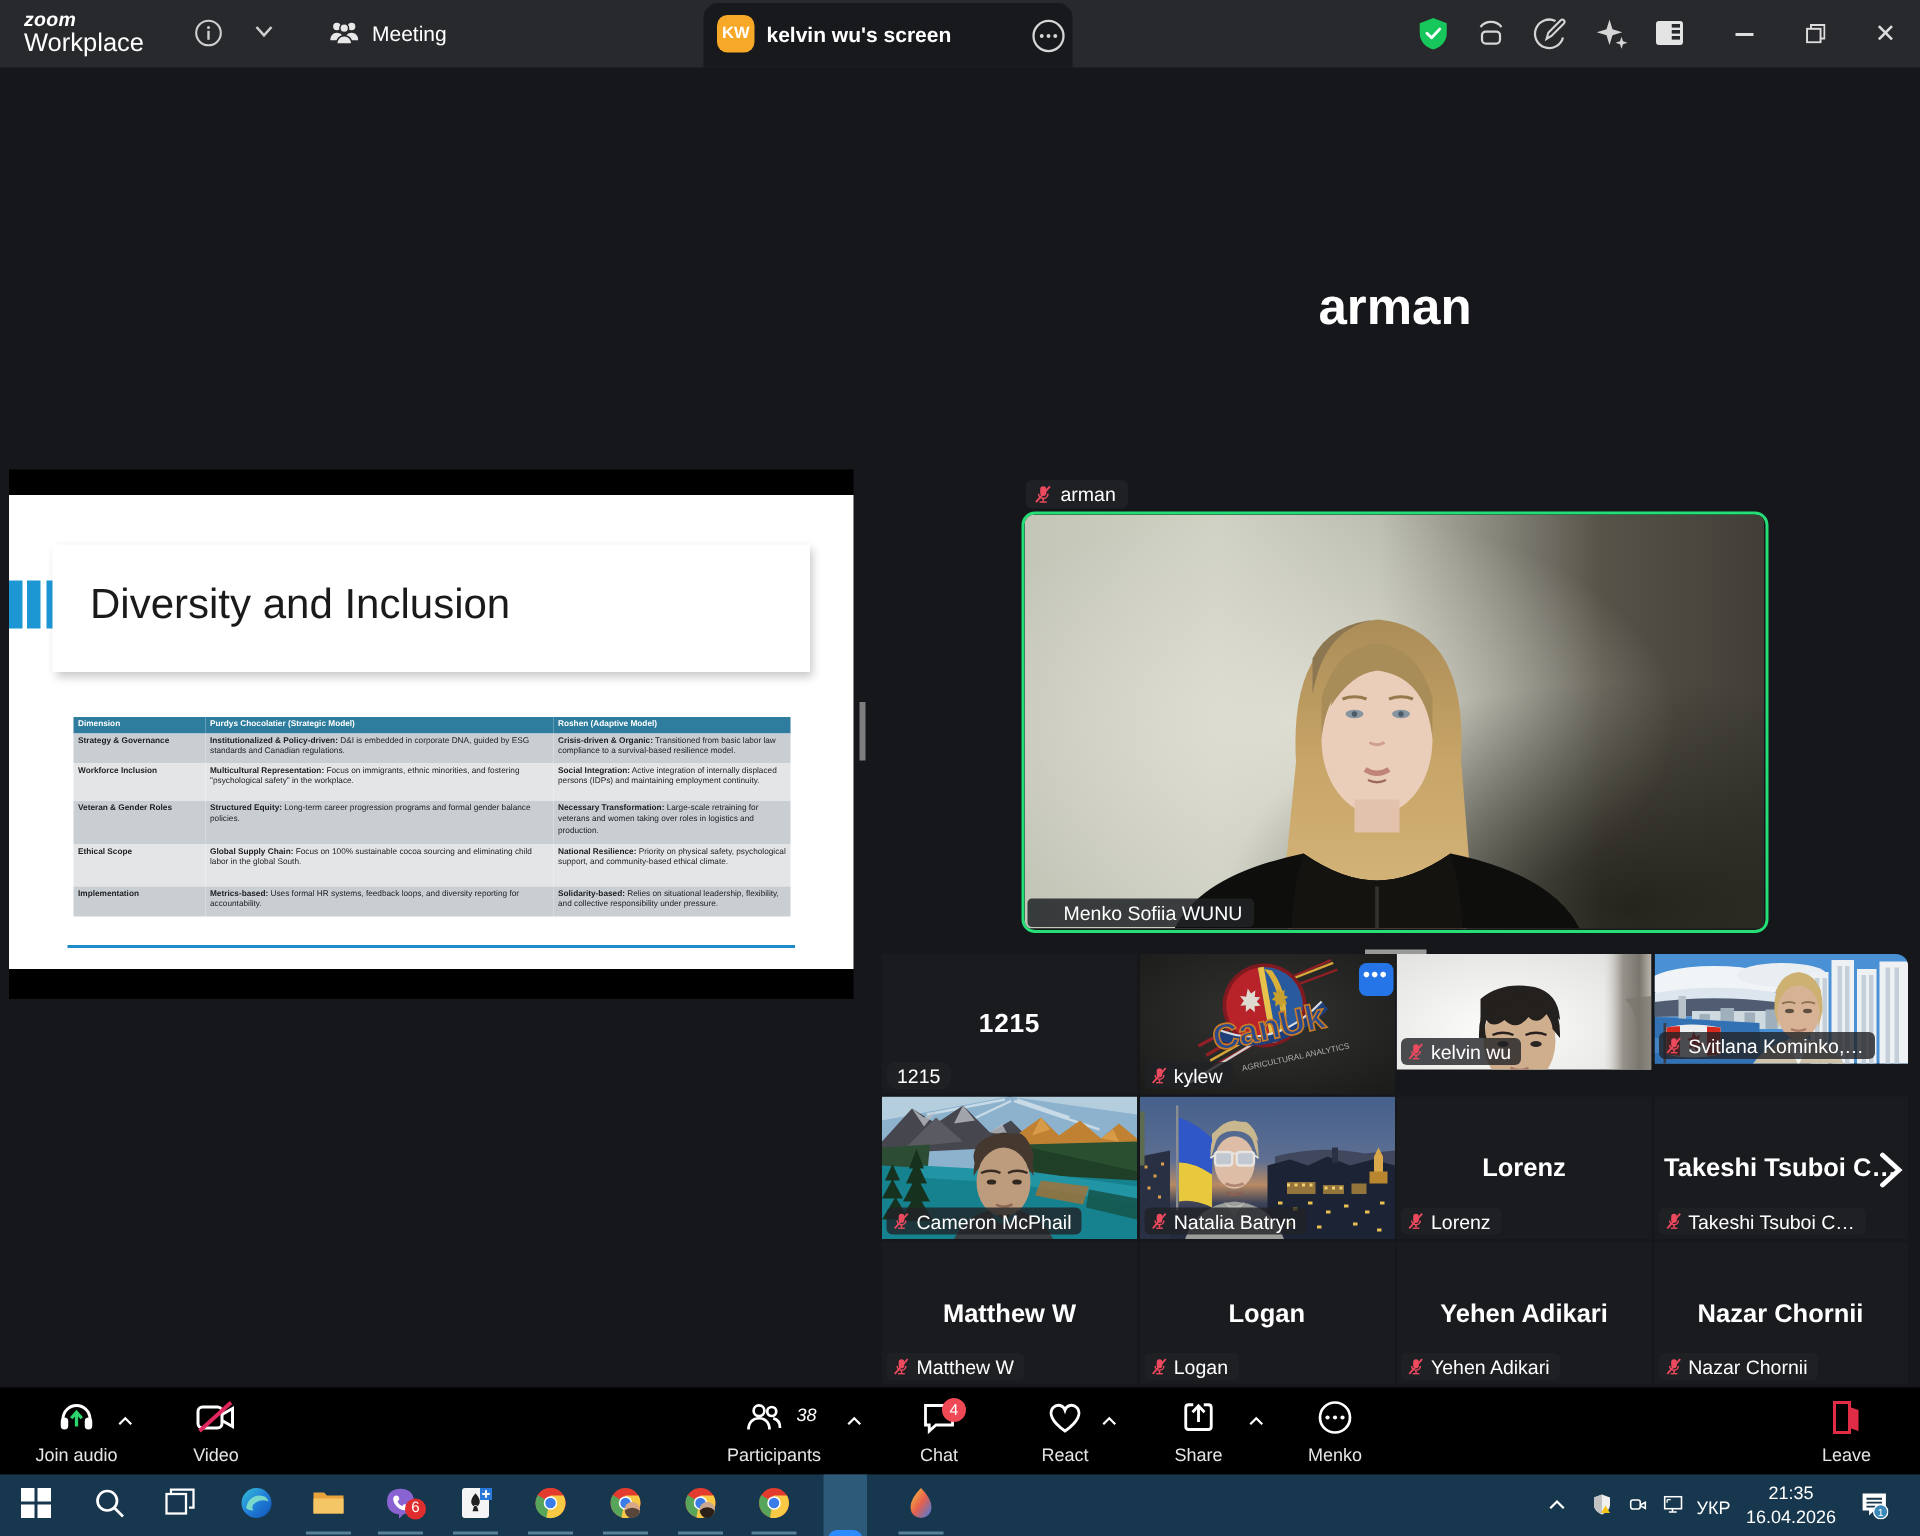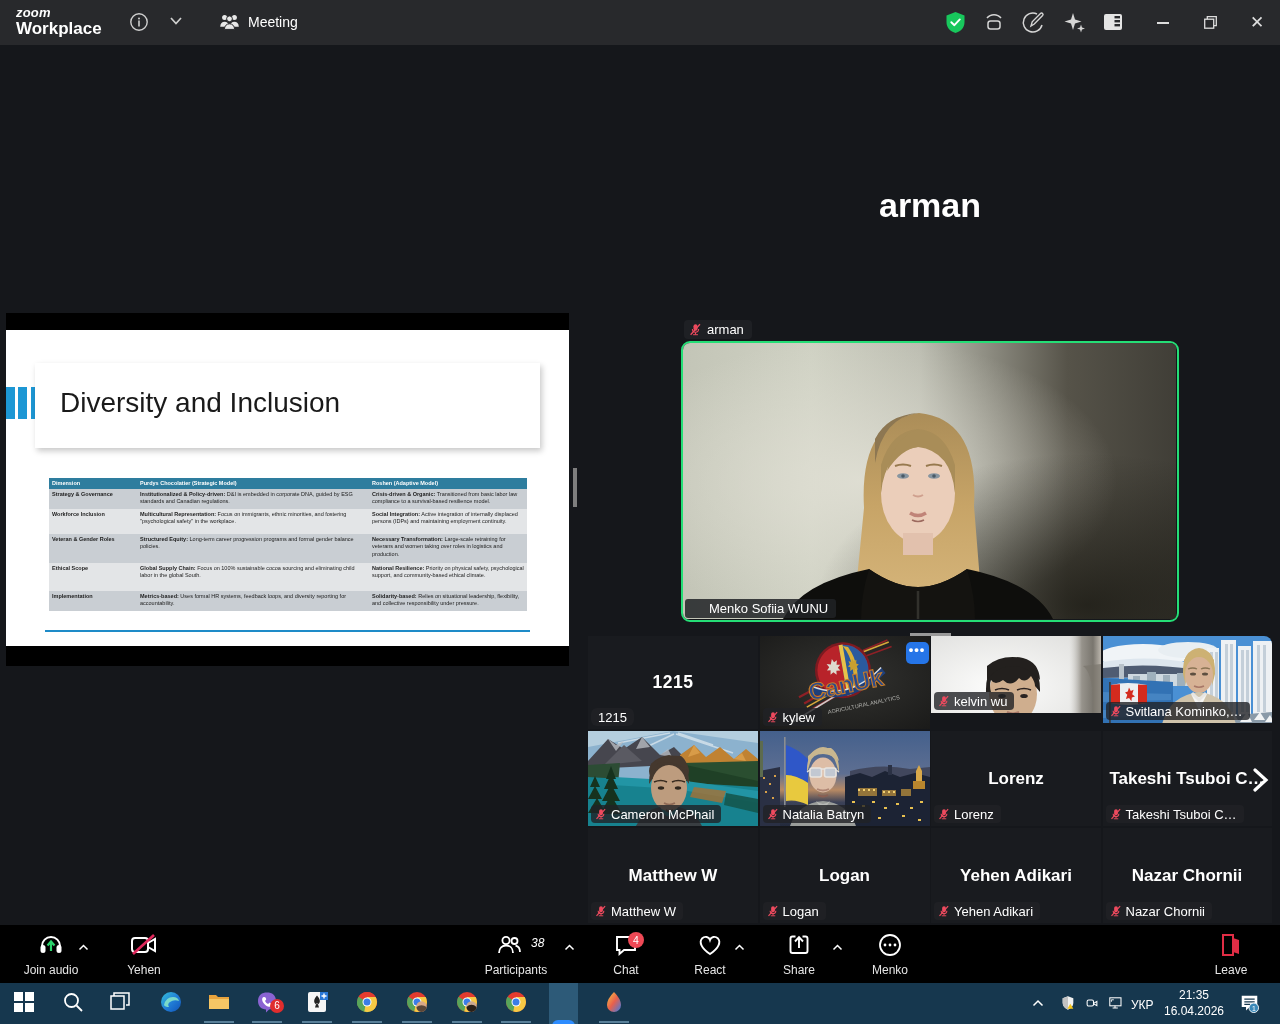--- a/index.html
+++ b/index.html
@@ -3,21 +3,21 @@
 <meta charset="utf-8">
 <style>
 * { margin:0; padding:0; box-sizing:border-box; }
 html,body { width:1280px; height:1024px; overflow:hidden; background:#15171b; font-family:"Liberation Sans", sans-serif; }
 #root { position:absolute; top:0; left:0; width:1280px; height:1024px; }
 
 
 #titlebar { position:absolute; top:0; left:0; width:1280px; height:45px; background:#28292c; }
 #ztitle { position:absolute; left:16px; top:6px; color:#fff; line-height:1; }
 #ztitle .z1 { font-size:13px; font-weight:bold; letter-spacing:.2px;font-style:italic; }
-#ztitle .z2 { font-size:17px; font-weight:bold; margin-top:1px;text-align:right; }
+#ztitle .z2 { font-size:17px; font-weight:normal; margin-top:1px;text-align:right; }
 #tab { position:absolute; left:469px; top:2px; width:246px; height:43px; background:#17191d; border-radius:10px 10px 0 0; }
 #kw { position:absolute; left:9px; top:8px; width:25px; height:25px; background:#f7a827; border-radius:7px; color:#fff; font-size:11px; font-weight:bold; text-align:center; line-height:25px; }
 #tabname { position:absolute; left:42px; top:13px; color:#fff; font-size:14px; font-weight:bold; }
 .titleicon { position:absolute; top:10px; }
 #meetingtxt { position:absolute; left:248px; top:14px; color:#fff; font-size:14px; }
 
 
 .winbtn { position:absolute; top:0; width:34px; height:45px; color:#ddd; text-align:center; line-height:45px; font-size:15px; }
 
 
@@ -76,20 +76,30 @@
       </svg>
   <svg class="titleicon" style="left:220px;top:13px" width="19" height="17" viewBox="0 0 19 17" fill="#e8e8e8">
         <circle cx="4.6" cy="4.6" r="2.5"></circle>
         <circle cx="14.4" cy="4.6" r="2.5"></circle>
         <path d="M0.2 13.8 c0-3.2 2-5 4.4-5 s4.4 1.8 4.4 5 z"></path>
         <path d="M10 13.8 c0-3.2 2-5 4.4-5 s4.4 1.8 4.4 5 z"></path>
         <circle cx="9.5" cy="5.8" r="2.9" stroke="#28292c" stroke-width="1"></circle>
         <path d="M4.4 16.4 c0-3.6 2.3-5.6 5.1-5.6 s5.1 2 5.1 5.6 z" stroke="#28292c" stroke-width="1"></path>
       </svg>
   <div id="meetingtxt">Meeting</div>
+  <div id="tab">
+    <div id="kw">KW</div>
+    <div id="tabname">kelvin wu's screen</div>
+    <svg style="position:absolute;left:218px;top:10px" width="24" height="24" viewBox="0 0 24 24">
+          <circle cx="12" cy="12" r="10" fill="none" stroke="#d5d5d5" stroke-width="1.5"></circle>
+          <circle cx="7.5" cy="12" r="1.3" fill="#d5d5d5"></circle>
+          <circle cx="12" cy="12" r="1.3" fill="#d5d5d5"></circle>
+          <circle cx="16.5" cy="12" r="1.3" fill="#d5d5d5"></circle>
+        </svg>
+  </div>
 
   <svg class="titleicon" style="left:945px;top:11px" width="21" height="23" viewBox="0 0 21 23">
         <path d="M10.5 1 L19.5 4.5 V11 c0 6-4 9.5-9 11 c-5-1.5-9-5-9-11 V4.5 Z" fill="#18c75c"></path>
         <path d="M6.3 11.2 L9.4 14.2 L14.8 8.4" fill="none" stroke="#fff" stroke-width="1.9" stroke-linecap="round" stroke-linejoin="round"></path>
       </svg>
   <svg class="titleicon" style="left:983px;top:11px" width="22" height="22" viewBox="0 0 22 22" fill="none" stroke="#d5d5d5" stroke-width="1.5">
         <rect x="5" y="10" width="12" height="8" rx="2.5"></rect>
         <path d="M4 7 a 9 9 0 0 1 14 0"></path>
         <path d="M6.8 9.2 a 6 6 0 0 1 8.4 0" opacity="0"></path>
       </svg>
@@ -310,21 +320,21 @@
   <div class="tilelabel"><svg width="12" height="12" viewBox="0 0 16 16">
           <g fill="#ed4a5e">
             <rect x="5.5" y="1.5" width="5" height="8" rx="2.5"></rect>
             <path d="M3.5 7.5 a4.5 4.5 0 0 0 9 0 h-1.3 a3.2 3.2 0 0 1-6.4 0 Z"></path>
             <rect x="7.3" y="11.5" width="1.4" height="2.5"></rect>
             <rect x="5" y="13.8" width="6" height="1.2"></rect>
           </g>
           <line x1="2" y1="14.5" x2="13.5" y2="1.5" stroke="#ed4a5e" stroke-width="1.6"></line>
         </svg>kelvin wu</div>
 </div>
-<div class="tile" style="left:1102.5px;top:636px;width:169px;height:87px;border-radius:0 8px 0 0;">
+<div class="tile" style="left:1102.5px;top:636px;width:169px;height:73px;border-radius:0 8px 0 0;">
   <svg width="169" height="93" viewBox="0 0 169 93">
     <rect width="169" height="93" fill="#4a90d4"></rect>
     <ellipse cx="40" cy="20" rx="45" ry="12" fill="#f0f4f7"></ellipse>
     <ellipse cx="85" cy="14" rx="30" ry="8" fill="#e8eef2"></ellipse>
     <path d="M0 26 Q45 18 95 28 L95 40 L0 42 Z" fill="#dde6ee"></path>
     <path d="M0 32 Q45 26 95 34 L95 40 L0 42 Z" fill="#4f5c72"></path>
 
     <g fill="#eef1f4">
           <rect x="104" y="12" width="12" height="68"></rect>
           <rect x="118" y="4" width="15" height="76"></rect>
@@ -610,21 +620,21 @@
   </div>
   <svg style="position:absolute;left:78px;top:19px" width="11" height="7" viewBox="0 0 11 7">
         <path d="M1.5 5.5 L5.5 1.5 L9.5 5.5" fill="none" stroke="#fff" stroke-width="1.5"></path>
       </svg>
   <div class="tbtn" style="left:114px;width:60px;">
     <svg style="margin-top:8px" width="28" height="24" viewBox="0 0 28 24">
           <rect x="2" y="5" width="16" height="14" rx="3" fill="none" stroke="#fff" stroke-width="2"></rect>
           <path d="M18 10 L25 6 V18 L18 14" fill="none" stroke="#fff" stroke-width="2"></path>
           <line x1="3" y1="21" x2="24" y2="2" stroke="#e0285c" stroke-width="2.6"></line>
         </svg>
-    <div class="lbl">Yehen</div>
+    <div class="lbl">Video</div>
   </div>
   <div class="tbtn" style="left:478px;width:76px;">
     <svg style="margin-top:7px;margin-right:14px;" width="26" height="26" viewBox="0 0 26 26" fill="none" stroke="#fff" stroke-width="1.8">
           <circle cx="10" cy="8.5" r="3.6"></circle>
           <path d="M3 21 c0-5 3.3-7.5 7-7.5 s7 2.5 7 7.5"></path>
           <circle cx="18.5" cy="9" r="3"></circle>
           <path d="M19.5 13.6 c3 0.6 4.5 3 4.5 6.4"></path>
         </svg>
     <div class="lbl">Participants</div>
     <div style="position:absolute;left:53px;top:11px;font-size:12px;color:#fff;font-style:italic;">38</div>

